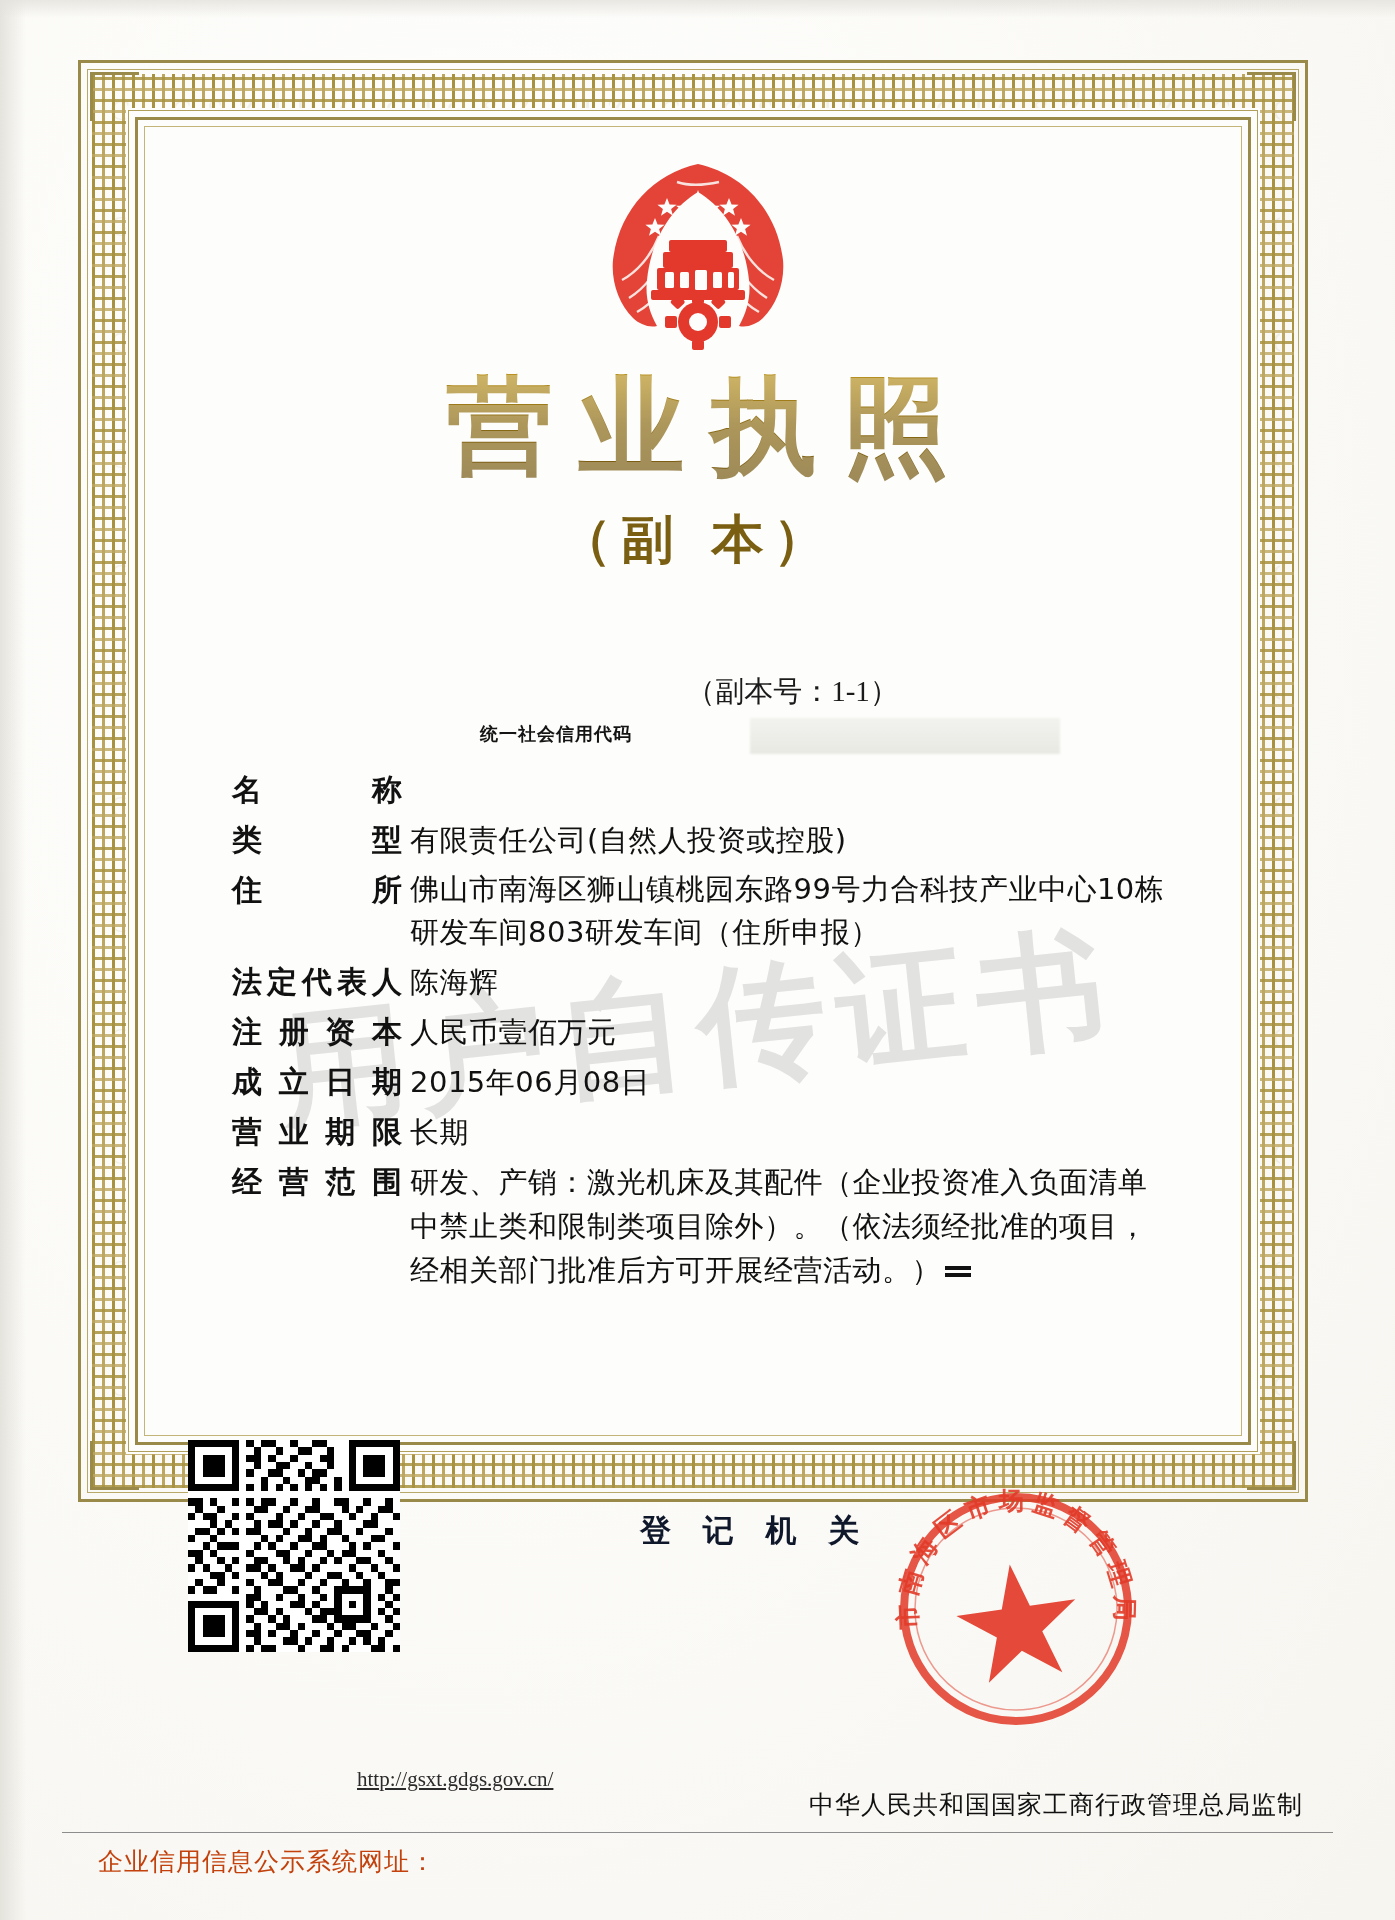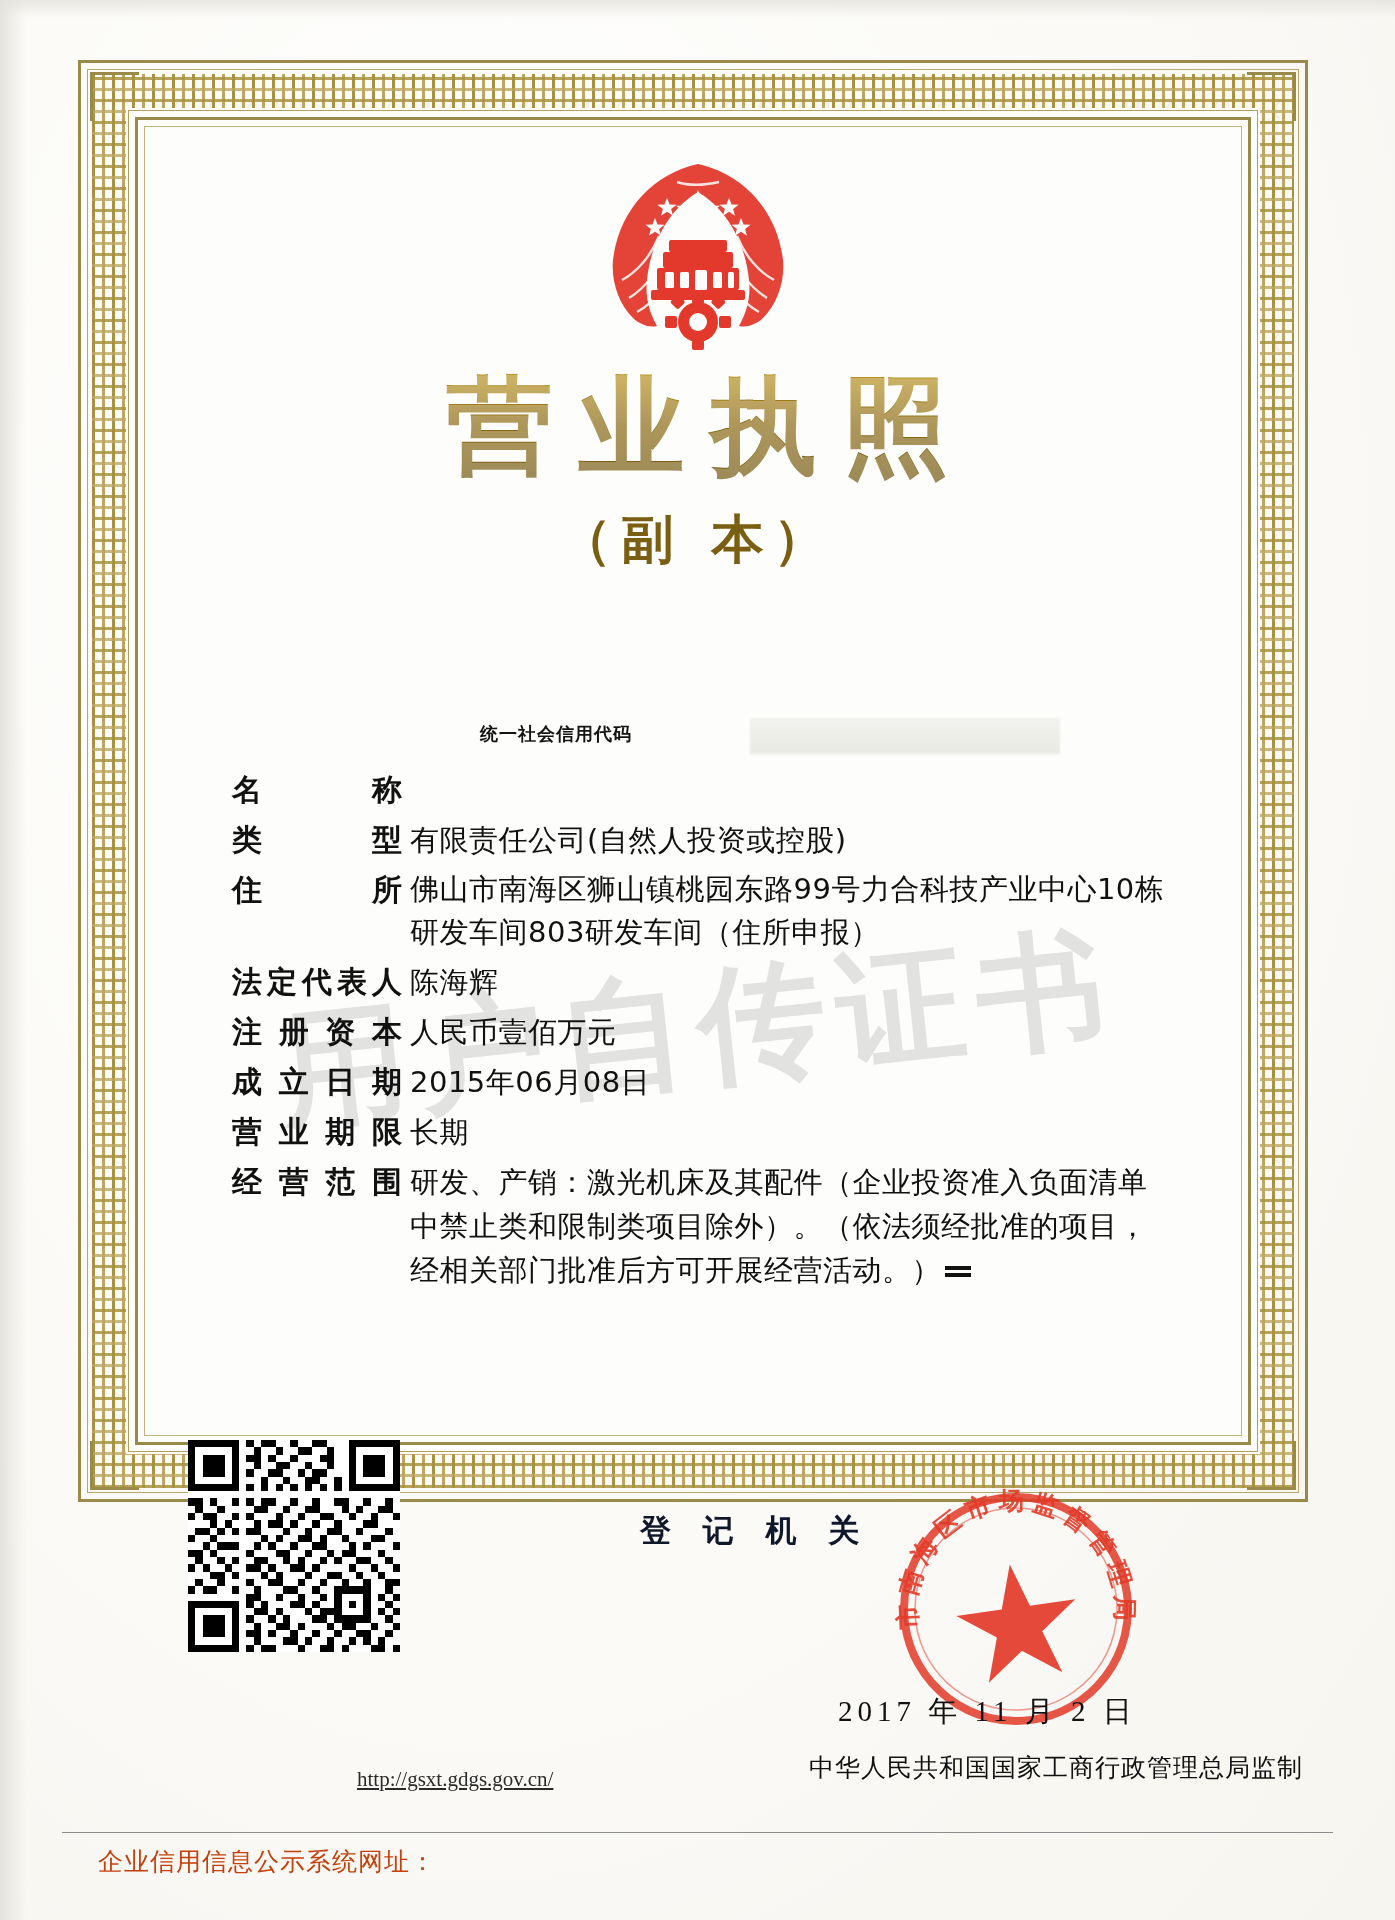--- a/index.html
+++ b/index.html
@@ -347,21 +347,21 @@
     left: 98px;
     top: 1845px;
     font-size: 25px;
     color: #c2410c;
     letter-spacing: 1px;
     text-align: right;
   }
   .footer-right {
     position: absolute;
     right: 92px;
-    top: 1751px;
+    top: 1788px;
     font-size: 25px;
     color: #111;
     letter-spacing: 1px;
     margin-left: 10px;
   }
   
   .scan-edge-left {
     position: absolute;
     left: 0; top: 0; bottom: 0; width: 26px;
     background: linear-gradient(90deg, rgba(225,223,216,0.85), rgba(255,255,255,0));
@@ -452,20 +452,21 @@
         <polygon points="74,46 76.6,52.6 83.6,52.8 78.1,57 80,63.8 74,59.8 68,63.8 69.9,57 64.4,52.8 71.4,52.6" fill="#fdfdfb"></polygon>
         <polygon points="62,66 64.6,72.6 71.6,72.8 66.1,77 68,83.8 62,79.8 56,83.8 57.9,77 52.4,72.8 59.4,72.6" fill="#fdfdfb"></polygon>
         <polygon points="136,46 138.6,52.6 145.6,52.8 140.1,57 142,63.8 136,59.8 130,63.8 131.9,57 126.4,52.8 133.4,52.6" fill="#fdfdfb"></polygon>
         <polygon points="148,66 150.6,72.6 157.6,72.8 152.1,77 154,83.8 148,79.8 142,83.8 143.9,77 138.4,72.8 145.4,72.6" fill="#fdfdfb"></polygon>
       </g>
     </svg>
   </div>
 
   <div class="title">营业执照</div>
   <div class="subtitle">（副 本）</div>
+  <div class="copy-no">（副本号：1-1）</div>
 
   <div class="credit-line">统一社会信用代码</div>
   <div class="credit-mask"></div>
   <div class="credit-mask-ghost"></div>
 
   <div class="watermark">用户自传证书</div>
 
   <div class="fields">
 
     <div class="frow">
@@ -783,21 +784,20 @@
       </defs>
       <circle cx="131" cy="131" r="112" fill="none" stroke="#e23a28" stroke-width="8" opacity="0.85"></circle>
       <circle cx="131" cy="131" r="101" fill="none" stroke="#e23a28" stroke-width="1.5" opacity="0.5"></circle>
       <text font-family="'DejaVu Sans','Liberation Sans',sans-serif" font-size="25" font-weight="bold" fill="#e23a28" letter-spacing="7" opacity="0.9">
         <textPath href="#sealArc" startOffset="22%" text-anchor="middle">佛山市南海区市场监督管理局</textPath>
       </text>
       <polygon fill="#e23a28" opacity="0.92" points="131,86 145.2,129.6 191,129.6 153.9,156.6 168.1,200.2 131,173.2 93.9,200.2 108.1,156.6 71,129.6 116.8,129.6"></polygon>
     </svg>
   </div>
 
-  <div class="date-line">2017 年 11 月 2 日</div>
 
   <div class="url">http://gsxt.gdgs.gov.cn/</div>
 
   <div class="footer-rule"></div>
   <div class="footer-left">企业信用信息公示系统网址：</div>
   <div class="footer-right">中华人民共和国国家工商行政管理总局监制</div>
 
   <div class="scan-edge-left"></div>
   <div class="scan-edge-top"></div>
 </div>

